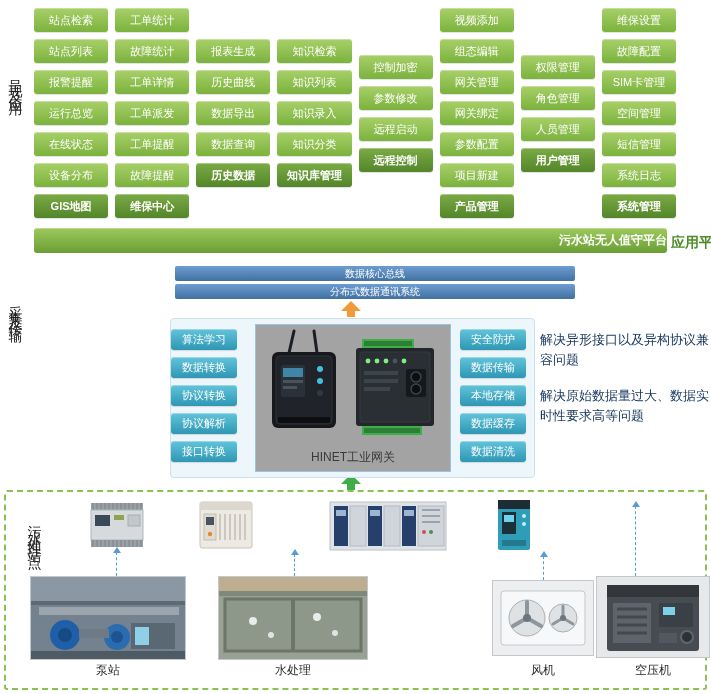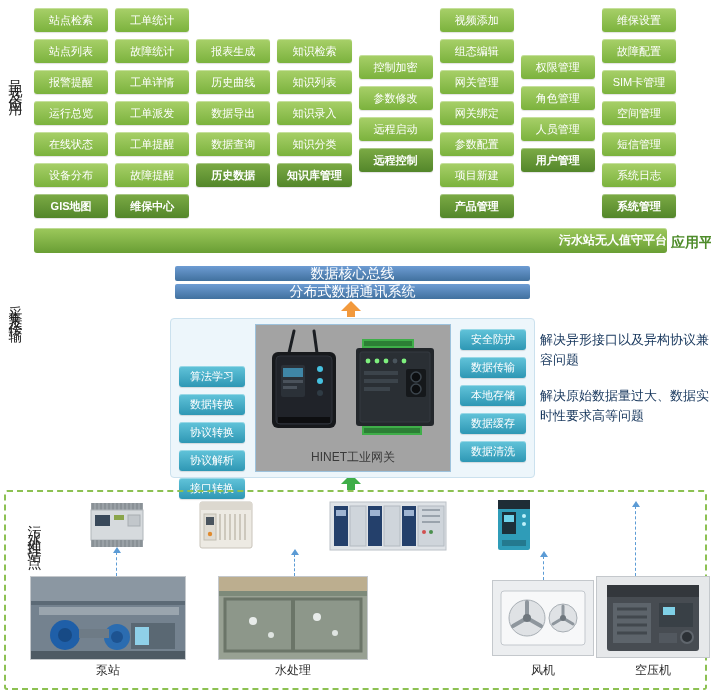--- a/index.html
+++ b/index.html
@@ -39,22 +39,22 @@
     border-radius: 3px; background: linear-gradient(#9dc95c, #699e34);
     box-shadow: inset 0 1px 0 rgba(255,255,255,.35);
   }
   .platform-side-label {
     position: absolute; left: 671px; top: 234px; font-size: 14px; font-weight: bold;
     color: #4e8c2a; white-space: nowrap;
   }
 
   
   .bus-bar {
-    position: absolute; left: 175px; width: 355px; height: 15px; line-height: 15px;
-    text-align: center; color: #fff; font-size: 14px; border-radius: 2px;
+    position: absolute; left: 175px; width: 400px; height: 15px; line-height: 15px;
+    text-align: center; color: #fff; font-size: 10px; border-radius: 2px;
     background: linear-gradient(#6d9cd3, #41719f);
   }
   .bus-bar-1 { top: 266px; }
   .bus-bar-2 { top: 284px; }
 
   
   .up-arrow { position: absolute; width: 20px; height: 16px; }
   .up-arrow::before {
     content: ""; position: absolute; left: 0; top: 0;
     border-left: 10px solid transparent; border-right: 10px solid transparent;
@@ -66,21 +66,21 @@
   .arrow-orange::after { background: #f2993c; }
   .arrow-green::before { border-bottom: 10px solid #3fae49; }
   .arrow-green::after { background: #3fae49; }
 
   
   .gateway-box {
     position: absolute; left: 170px; top: 318px; width: 365px; height: 160px;
     background: #edf6fb; border: 1px solid #cbe1ee; border-radius: 4px;
   }
   .gw-col { position: absolute; top: 10px; width: 66px; display: flex; flex-direction: column; gap: 7px; }
-  .gw-col-left { left: 8px; margin-top: 37px; }
+  .gw-col-left { left: 0; }
   .gw-col-right { right: 8px; }
   .gw-btn {
     height: 21px; line-height: 21px; text-align: center; color: #fff; font-size: 11px;
     border-radius: 3px; background: linear-gradient(#62c4da, #2e97b4);
     box-shadow: inset 0 1px 0 rgba(255,255,255,.35), 0 1px 1px rgba(0,0,0,.12);
   }
   .gw-panel {
     position: absolute; left: 84px; top: 5px; width: 196px; height: 148px;
     background: #a3a3a3; border: 1px solid #9dc2dc;
   }

